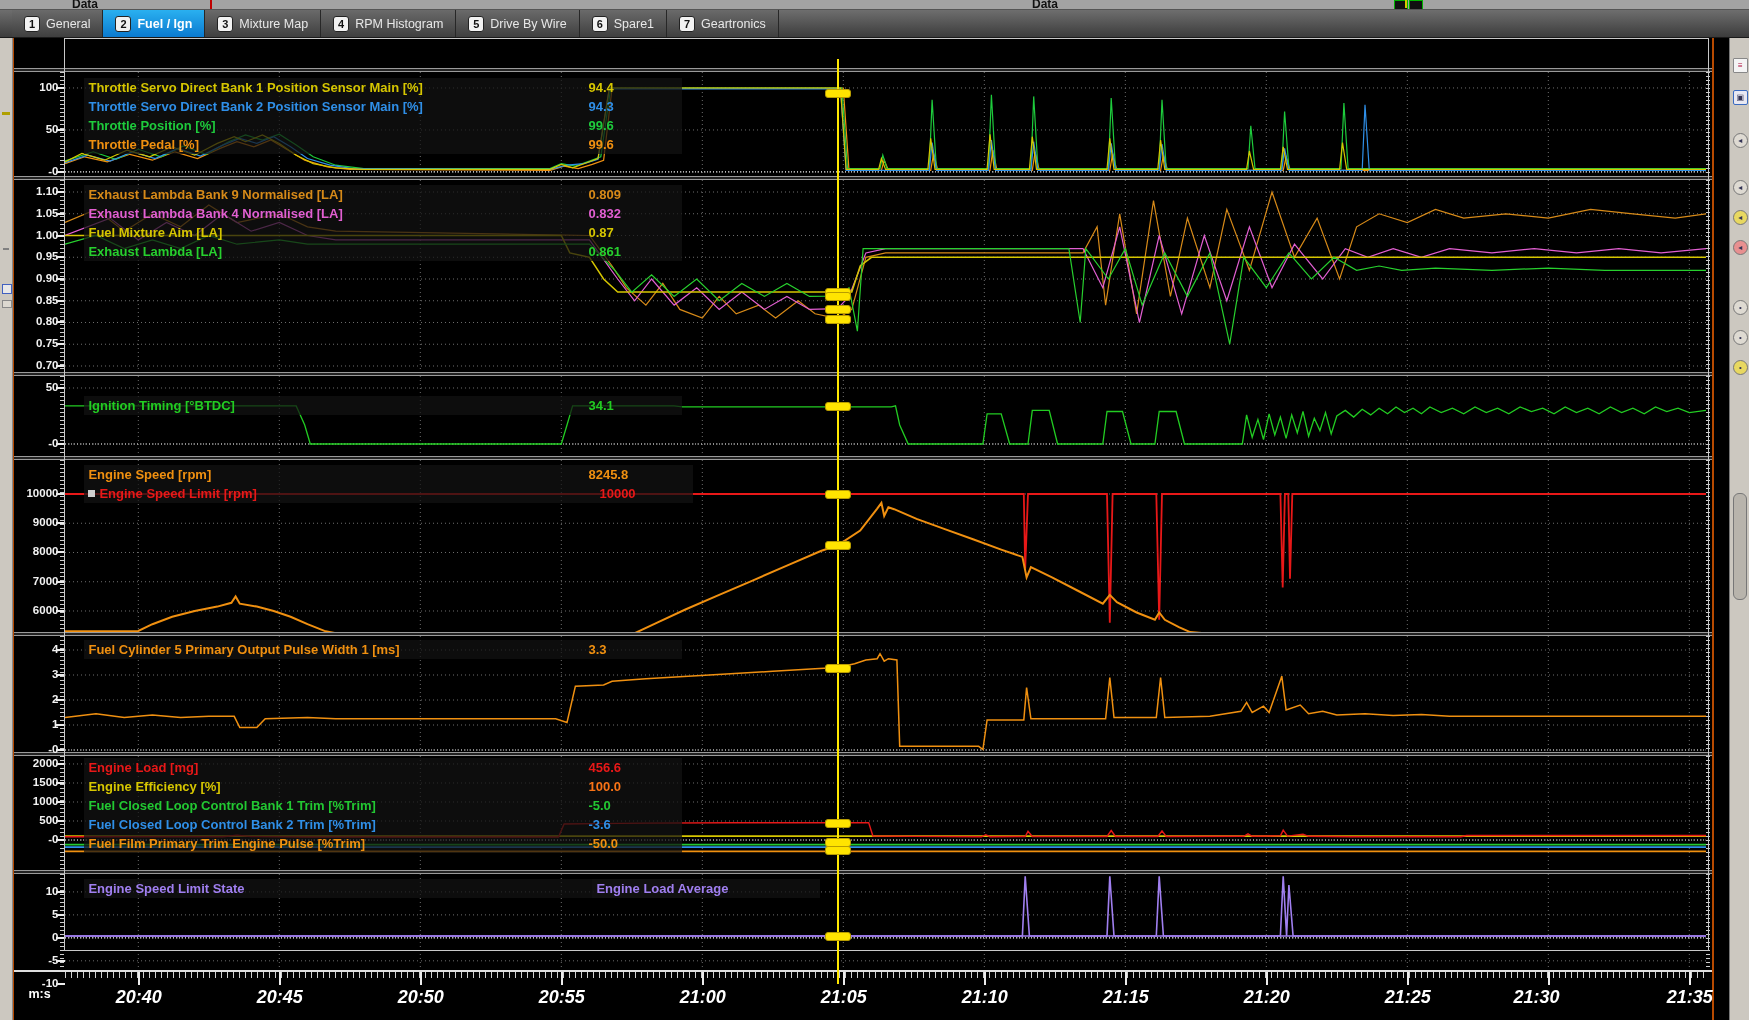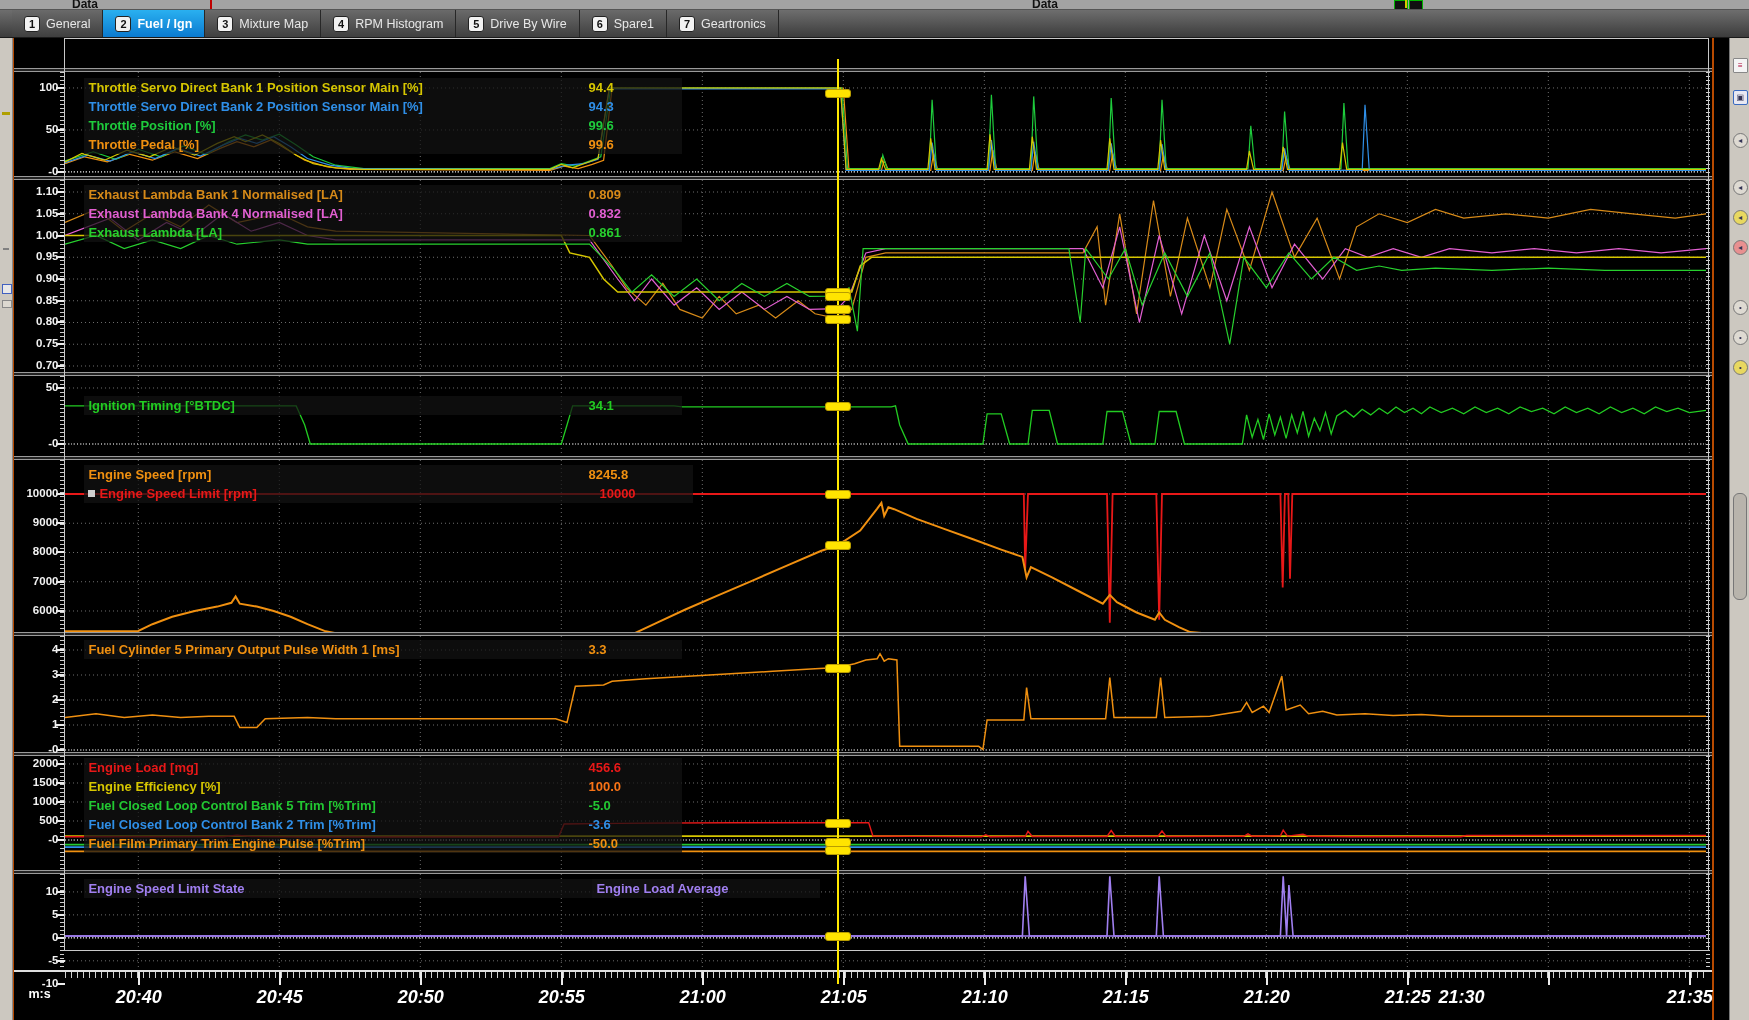--- a/index.html
+++ b/index.html
@@ -204,26 +204,30 @@
           <div class="ylabel" style="top: 135.499px;">0.80</div>
           <div class="ytick" style="top: 141.499px;"></div>
           <div class="ylabel" style="top: 157.248px;">0.75</div>
           <div class="ytick" style="top: 163.248px;"></div>
           <div class="ylabel" style="top: 178.997px;">0.70</div>
           <div class="ytick" style="top: 184.997px;"></div>
           <div class="comb" style="left: 46px;"></div>
           <div class="comb" style="left: 1692px;"></div>
           <div class="legend" style="left: 70px; top: 5px;">
             <div class="lrow">
-              <span class="llab" style="color: rgb(215, 138, 24);">Exhaust Lambda Bank 1 Normalised [LA]</span>
+              <span class="llab" style="color: rgb(215, 138, 24);">Exhaust Lambda Bank 9 Normalised [LA]</span>
               <span class="lval" style="color: rgb(215, 138, 24);">0.809</span>
             </div>
             <div class="lrow">
               <span class="llab" style="color: rgb(226, 95, 210);">Exhaust Lambda Bank 4 Normalised [LA]</span>
               <span class="lval" style="color: rgb(226, 95, 210);">0.832</span>
+            </div>
+            <div class="lrow">
+              <span class="llab" style="color: rgb(214, 198, 0);">Fuel Mixture Aim [LA]</span>
+              <span class="lval" style="color: rgb(214, 198, 0);">0.87</span>
             </div>
             <div class="lrow">
               <span class="llab" style="color: rgb(39, 208, 46);">Exhaust Lambda [LA]</span>
               <span class="lval" style="color: rgb(39, 208, 46);">0.861</span>
             </div>
           </div>
         </div>
         <div class="sep"></div>
         <div class="panel" style="height: 80px;">
           <svg width="1641" height="80">
@@ -388,21 +392,21 @@
           <div class="legend" style="left: 70px; top: 2px;">
             <div class="lrow">
               <span class="llab" style="color: rgb(232, 24, 24);">Engine Load [mg]</span>
               <span class="lval" style="color: rgb(232, 24, 24);">456.6</span>
             </div>
             <div class="lrow">
               <span class="llab" style="color: rgb(214, 198, 0);">Engine Efficiency [%]</span>
               <span class="lval" style="color: #f97316;">100.0</span>
             </div>
             <div class="lrow">
-              <span class="llab" style="color: rgb(34, 200, 50);">Fuel Closed Loop Control Bank 5 Trim [%Trim]</span>
+              <span class="llab" style="color: rgb(34, 200, 50);">Fuel Closed Loop Control Bank 1 Trim [%Trim]</span>
               <span class="lval" style="color: rgb(34, 200, 50);">-5.0</span>
             </div>
             <div class="lrow">
               <span class="llab" style="color: rgb(47, 143, 232);">Fuel Closed Loop Control Bank 2 Trim [%Trim]</span>
               <span class="lval" style="color: rgb(47, 143, 232);">-3.6</span>
             </div>
             <div class="lrow">
               <span class="llab" style="color: rgb(240, 144, 16);">Fuel Film Primary Trim Engine Pulse [%Trim]</span>
               <span class="lval" style="color: rgb(240, 144, 16);">-50.0</span>
             </div>
@@ -473,21 +477,21 @@
         <div class="xlab" style="left: 829.32px;">21:05</div>
         <div class="xtick" style="left: 969.32px;"></div>
         <div class="xlab" style="left: 970.32px;">21:10</div>
         <div class="xtick" style="left: 1110.32px;"></div>
         <div class="xlab" style="left: 1111.32px;">21:15</div>
         <div class="xtick" style="left: 1251.32px;"></div>
         <div class="xlab" style="left: 1252.32px;">21:20</div>
         <div class="xtick" style="left: 1392.32px;"></div>
         <div class="xlab" style="left: 1393.32px;">21:25</div>
         <div class="xtick" style="left: 1533.32px;"></div>
-        <div class="xlab" style="left: 1447px;">21:30</div>
+        <div class="xlab" style="left: 1522px;">21:30</div>
         <div class="xtick" style="left: 1674.32px;"></div>
         <div class="xlab" style="left: 1675.32px;">21:35</div>
       </div>
       <div class="cursor-line" style="left: 822.68px; top: 21px; height: 925px; background: rgb(255, 232, 0);"></div>
       <div class="marker" style="left: 810.68px; top: 50.6656px;"></div>
       <div class="marker" style="left: 810.68px; top: 276.585px;"></div>
       <div class="marker" style="left: 810.68px; top: 266.58px;"></div>
       <div class="marker" style="left: 810.68px; top: 250.051px;"></div>
       <div class="marker" style="left: 810.68px; top: 253.966px;"></div>
       <div class="marker" style="left: 810.68px; top: 363.804px;"></div>

